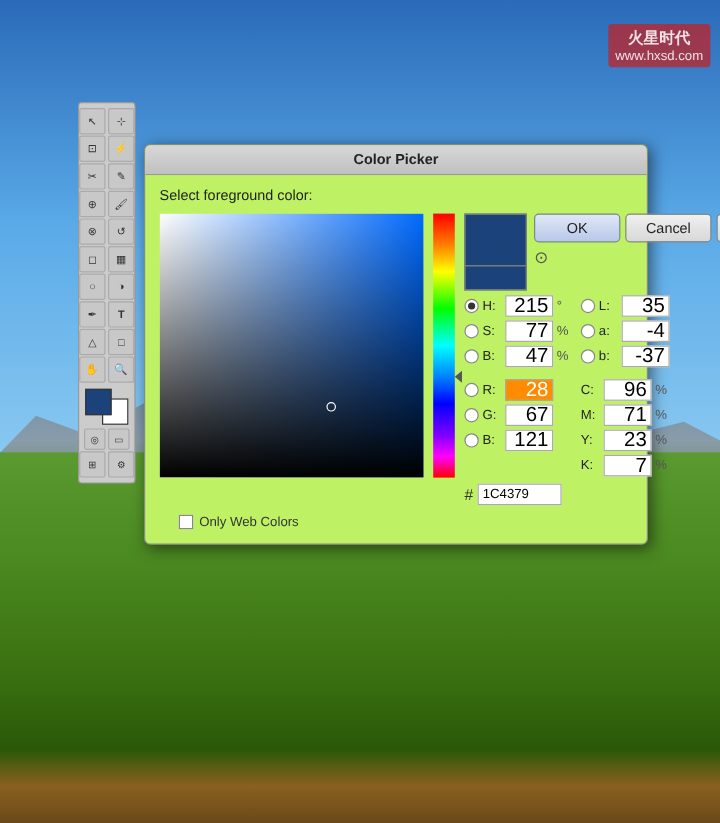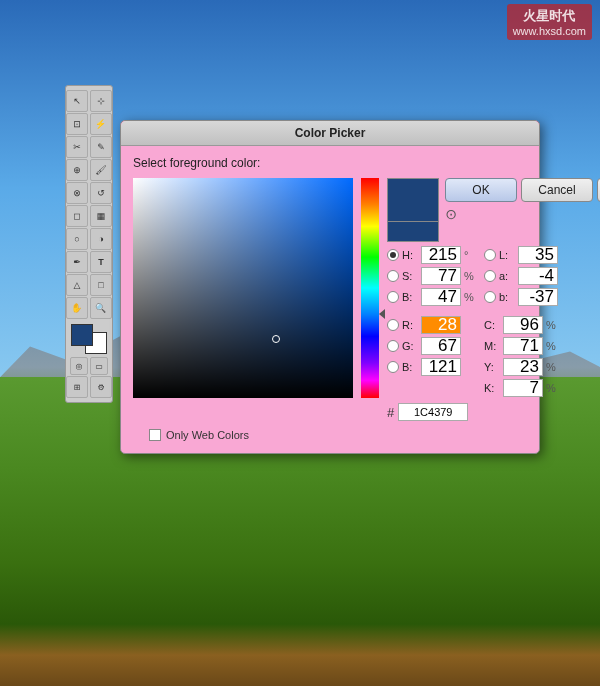--- a/index.html
+++ b/index.html
@@ -40,21 +40,21 @@
     .bg-grass {
       position: absolute;
       top: 55%; left: 0; right: 0;
       bottom: 0;
       background: linear-gradient(to bottom, #5a9a30 0%, #4a8820 30%, #3a7010 60%, #2a5808 80%, #8a6020 90%, #6a4818 100%);
     }
 
     
     .watermark {
       position: absolute;
-      top: 4px; right: 8px;
+      top: 20px; right: 8px;
       color: rgba(255,255,255,0.85);
       font-size: 11px;
       text-align: center;
       background: rgba(200,30,30,0.7);
       padding: 3px 6px;
       border-radius: 3px;
     }
     .watermark .logo-text { font-weight: bold; font-size: 13px; }
 
     
@@ -114,21 +114,21 @@
       gap: 2px;
       margin-top: 2px;
     }
 
     
     .dialog {
       position: absolute;
       top: 120px;
       left: 120px;
       width: 420px;
-      background: #f9a8d4;
+      background: #bef264;
       border: 1px solid #888;
       border-radius: 5px;
       box-shadow: 3px 3px 12px rgba(0,0,0,0.5);
     }
     .dialog-titlebar {
       background: linear-gradient(to bottom, #d8d8d8, #c0c0c0);
       border-bottom: 1px solid #999;
       padding: 5px 8px;
       border-radius: 5px 5px 0 0;
       text-align: center;
@@ -309,21 +309,20 @@
       color: #333;
       font-weight: normal;
     }
     .hex-input {
       width: 70px;
       height: 18px;
       border: 1px solid #aaa;
       background: white;
       font-size: 11px;
       padding: 1px 3px;
-      text-align: center;
     }
 
     .only-web {
       display: flex;
       align-items: flex-end;
       gap: 5px;
       font-size: 11px;
       color: #333;
       margin-left: 16px;
     }

